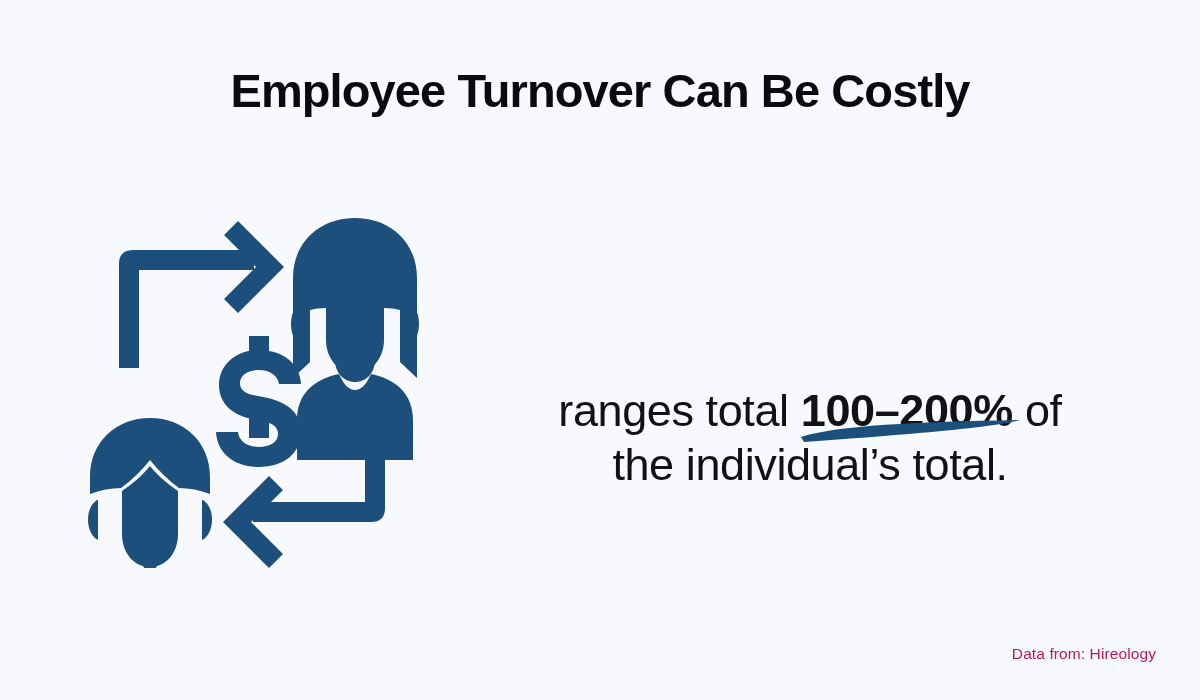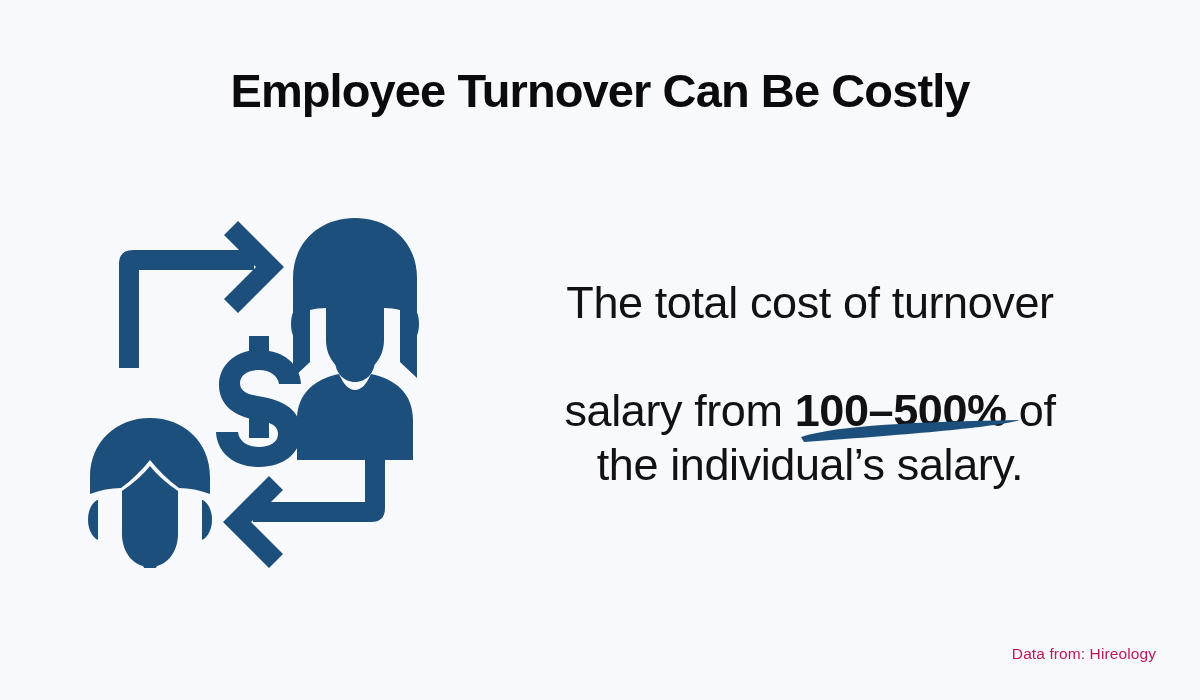--- a/index.html
+++ b/index.html
@@ -157,24 +157,24 @@
 
           <path d="M130 411 c0 -26 -17 -40 -40 -45 l-18 53 l58 0 Z"></path>
           <rect x="72" y="411" width="58" height="38"></rect>
         </g>
 
       </g>
     </svg>
   </div>
 
   <div class="body-copy">
-    <span>The total cost of turnover</span><br>
     <br>
-    <span>salary from </span><span class="hl">100–500%</span><span> of</span><br>
-    <span>the individual’s salary.</span>
+    <br>
+    <span>ranges total </span><span class="hl">100–200%</span><span> of</span><br>
+    <span>the individual’s total.</span>
   </div>
 
   <svg class="underline-svg" viewBox="0 0 226 26" xmlns="http://www.w3.org/2000/svg" aria-hidden="true">
     <path d="M3 19 C 40 7, 120 4, 222 2 C 200 9, 120 16, 6 24 Z" fill="#1c4f7c"></path>
   </svg>
 
   <div class="source">Data from: Hireology</div>
 
 </div>
 

